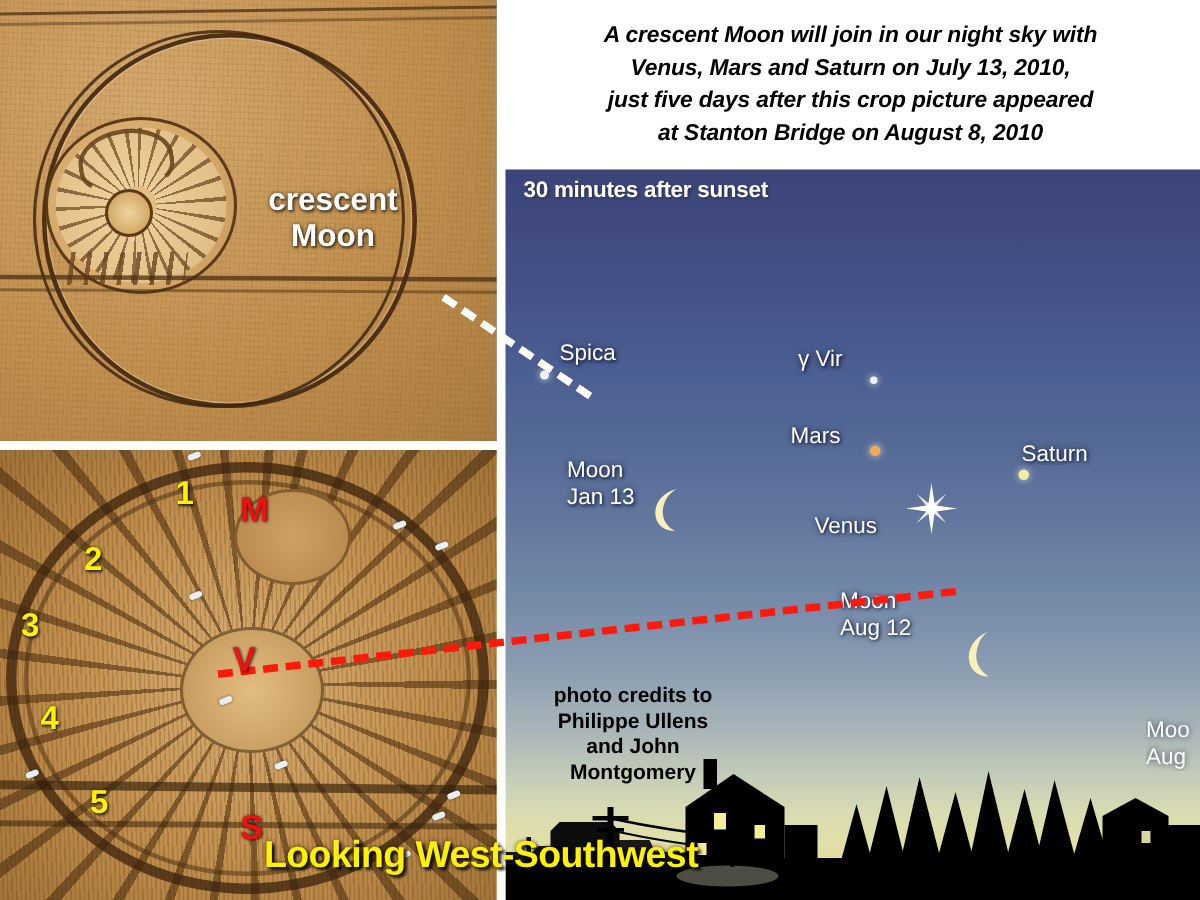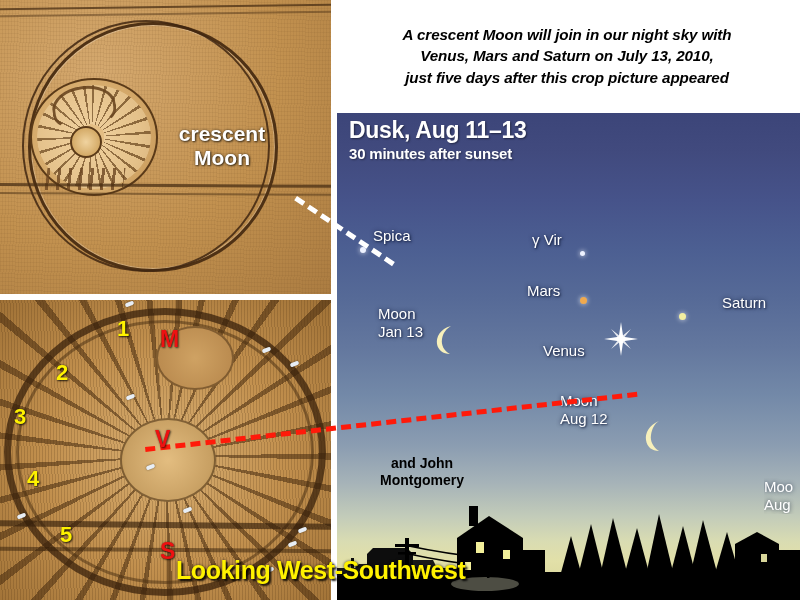--- a/index.html
+++ b/index.html
@@ -269,20 +269,21 @@
 </style>
 </head>
 <body>
 
 <div id="page">
 
   <div class="header-caption">
     <div>A crescent Moon will join in our night sky with</div>
     <div>Venus, Mars and Saturn on July 13, 2010,</div>
     <div>just five days after this crop picture appeared</div>
+    <div>at Stanton Bridge on August 8, 2010</div>
   </div>
 
   <div class="photo-top">
     <div class="crop-field"></div>
     <div class="tramline tl1"></div>
     <div class="tramline tl2"></div>
     <div class="ring-crescent"></div>
     <div class="ring-outer"></div>
     <div class="ring-inner-dark"></div>
     <div class="medallion"></div>
@@ -326,21 +327,20 @@
       <div class="lbl-num" style="left: 60px; top: 524px; color: rgb(255, 242, 0); z-index: 50;">5</div>
       <div class="lbl-red" style="left: 160px; top: 328px; color: rgb(238, 17, 17); z-index: 50;">M</div>
       <div class="lbl-red" style="left: 155px; top: 428px; color: rgb(238, 17, 17); z-index: 50;">V</div>
       <div class="lbl-red" style="left: 160px; top: 540px; color: rgb(238, 17, 17); z-index: 50;">S</div>
     </div>
 
   <div class="dash-red"></div>
 
   <div class="skychart">
     <div class="chart-title-wrap">
-      <div class="chart-title">Dusk, Aug 11–13</div>
       <div class="chart-sub">30 minutes after sunset</div>
     </div>
 
     <svg class="silhouette" viewBox="0 0 463 120" preserveAspectRatio="none">
       <rect x="0" y="92" width="463" height="28" fill="#000"></rect>
       <path fill="#1a1a1a" d="M0,100 L0,88 L18,88 L22,84 L40,84 L44,88 L70,88 L74,80 L96,80 L100,88 L130,88 L134,78
         L150,78 L154,88 L175,88 L175,100 Z"></path>
 
       <path fill="#0d0d0d" d="M30,96 L30,74 L36,68 L70,68 L76,74 L76,96 Z"></path>
       <rect x="14" y="78" width="3" height="20" fill="#0d0d0d"></rect>
@@ -379,21 +379,21 @@
     </svg>
   </div>
 
   <div id="sky-objects">
       <div class="sky-label" style="left: 373px; top: 228px; z-index: 10;">Spica</div>
       <div class="star-dot" style="left: 360px; top: 247px; width: 6px; height: 6px; background: rgb(238, 242, 255); z-index: 10;"></div>
       <div class="sky-label" style="left: 532px; top: 232px; z-index: 10;">γ Vir</div>
       <div class="star-dot" style="left: 580px; top: 251px; width: 5px; height: 5px; background: rgb(238, 242, 255); z-index: 10;"></div>
       <div class="sky-label" style="left: 527px; top: 283px; z-index: 10;">Mars</div>
       <div class="star-dot" style="left: 580px; top: 297px; width: 7px; height: 7px; background: rgb(240, 169, 78); z-index: 10;"></div>
-      <div class="sky-label" style="left: 722px; top: 295px; z-index: 10;">Saturn</div>
+      <div class="sky-label" style="left: 681px; top: 295px; z-index: 10;">Saturn</div>
       <div class="star-dot" style="left: 679px; top: 313px; width: 7px; height: 7px; background: rgb(242, 239, 160); z-index: 10;"></div>
       <div class="sky-label" style="left: 543px; top: 343px; z-index: 10;">Venus</div>
       <div class="sky-label two" style="left: 378px; top: 305px; z-index: 10;">
         <div>Moon</div>
         <div>Jan 13</div>
       </div>
       <div class="sky-label two" style="left: 560px; top: 392px; z-index: 10;">
         <div>Moon</div>
         <div>Aug 12</div>
       </div>
@@ -420,19 +420,21 @@
       <path d="M17,1 C7,5 3,13 4,20 C5,27 10,31 17,31 C11,27 8,21 9,15 C10,9 12,4 17,1 Z" fill="#f7f0bb"></path>
     </svg>
   </div>
 
   <div class="edge-moon">
     <div>Moo</div>
     <div>Aug</div>
   </div>
 
   <div class="credits">
+    <div>photo credits to</div>
+    <div>Philippe Ullens</div>
     <div>and John</div>
     <div>Montgomery</div>
   </div>
 
   <div class="banner-text">Looking West-Southwest</div>
 
 </div>
 
 </body></html>

